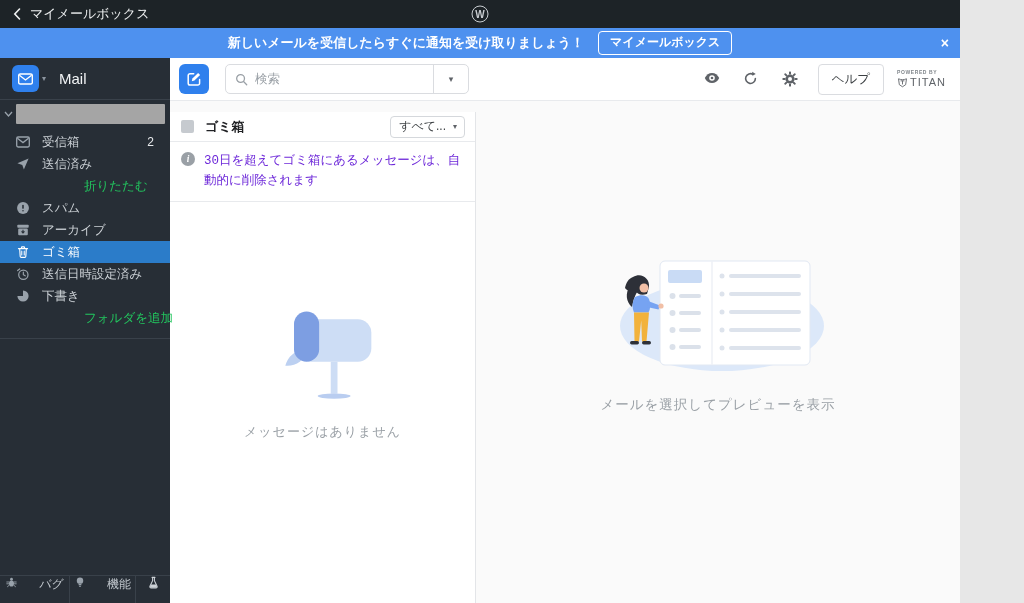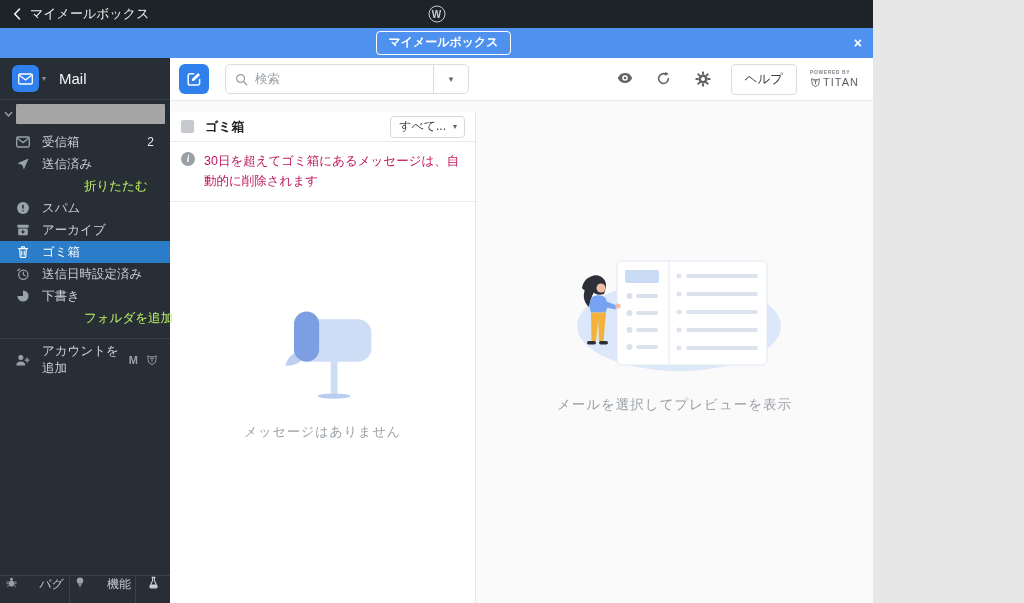--- a/index.html
+++ b/index.html
@@ -1,18 +1,18 @@
 <!DOCTYPE html>
 <html><head>
 <meta charset="utf-8">
 <style>
   * { margin:0; padding:0; box-sizing:border-box; }
   html,body { background:#e7e7e7; }
   .app {
-    width:873px; height:603px; position:relative; overflow:hidden;
+    width:960px; height:603px; position:relative; overflow:hidden;
     font-family:"Liberation Sans","DejaVu Sans",sans-serif;
     background:#fafafa; user-select:none;
   }
   
   .topbar { height:28px; background:#1d2327; display:flex; align-items:center; position:relative; color:#fff; }
   .back-btn { display:flex; align-items:center; gap:9px; margin-left:13px; font-size:13px; color:#eef0f1; cursor:pointer; }
   .wp-logo { position:absolute; left:50%; top:50%; transform:translate(-50%,-50%);
     width:17px; height:17px; border:1.4px solid #c9cdd1; border-radius:50%;
     display:flex; align-items:center; justify-content:center;
     font-size:10px; font-weight:bold; color:#c9cdd1; }
@@ -31,21 +31,21 @@
   .mail-name { font-size:15px; color:#f2f4f6; margin-left:13px; }
   .account-row { height:27px; display:flex; align-items:center; padding:0 5px 0 4px; cursor:pointer; flex:none; }
   .acct-blob { flex:1; height:20px; background:#a5a5a5; margin-left:3px; border-radius:1px; }
   .folders { margin-top:4px; flex:none; }
   .srow { height:22px; display:flex; align-items:center; padding:0 16px 0 15px; font-size:12.5px; cursor:pointer; color:#cdd2d7; }
   .srow .sicon { width:15px; height:15px; display:flex; align-items:center; justify-content:center; color:#99a2ab; flex:none; }
   .srow .slabel { margin-left:12px; white-space:nowrap; }
   .srow .scount { margin-left:auto; font-size:12px; color:#e8eaec; }
   .srow.sel { background:#2b7cc9; color:#fff; }
   .srow.sel .sicon { color:#fff; }
-  .srow.muted, .srow.muted .sicon { color:#bef264;padding-left:36px; }
+  .srow.muted, .srow.muted .sicon { color:#22c55e;padding-left:36px; }
   .side-div { height:1px; background:#39414a; margin:9px 0; flex:none; }
   .acct-add { height:24px; display:flex; align-items:center; padding:0 12px 0 15px; font-size:12.5px; cursor:pointer; }
   .acct-add .sicon { width:15px; height:15px; color:#99a2ab; display:flex; align-items:center; justify-content:center; }
   .acct-add .slabel { margin-left:12px; }
   .acct-icons { margin-left:auto; display:flex; align-items:center; gap:8px; color:#99a2ab; }
   .m-icon { font-size:11px; font-weight:bold; line-height:1; }
   .side-footer { position:absolute; left:0; right:0; bottom:0; height:28px; border-top:1px solid #39414a; display:flex; align-items:stretch; }
   .foot-cell { display:flex; align-items:flex-start; justify-content:center; gap:21px; font-size:12px; color:#c3c9cf; border-right:1px solid #39414a; cursor:pointer; }
   .foot-cell.bug { width:70px; }
   .foot-cell.feature { width:66px; }
@@ -69,21 +69,21 @@
   
   .content { flex:1; display:flex; min-height:0; }
   .list-pane { width:306px; background:#fff; border-right:1px solid #e3e5e8; display:flex; flex-direction:column; flex:none; }
   .list-header { height:30px; border-bottom:1px solid #e8eaed; display:flex; align-items:center; padding:0 10px 0 11px; flex:none; }
   .hdr-check { width:13px; height:13px; background:#c6cacf; border-radius:2px; cursor:pointer; flex:none; }
   .hdr-title { font-size:13px; font-weight:bold; color:#202124; margin-left:11px; }
   .filter-dd { margin-left:auto; border:1px solid #d5d8dc; border-radius:4px; height:22px; padding:0 7px 0 8px; display:flex; align-items:center; gap:7px; font-size:12px; color:#3c4043; cursor:pointer; background:#fff; }
   .filter-dd .caret { font-size:8px; color:#5f6368; }
   .info-row { padding:9px 12px 10px 11px; border-bottom:1px solid #e8eaed; display:flex; gap:9px; flex:none; }
   .info-ic { width:14px; height:14px; border-radius:50%; background:#9aa0a6; color:#fff; font-size:9.5px; font-weight:bold; display:flex; align-items:center; justify-content:center; flex:none; margin-top:1px; font-family:"Liberation Serif",serif; font-style:italic; }
-  .info-text { font-size:12.5px; color:#be185d; line-height:1.6; }
+  .info-text { font-size:12.5px; color:#6d28d9; line-height:1.6;font-family:Liberation Mono, monospace; }
   .list-empty { flex:1; display:flex; flex-direction:column; align-items:center; justify-content:center; padding-bottom:55px; }
   .list-empty-text { margin-top:20px; font-size:13px; color:#9aa0a6; letter-spacing:1px; }
   .preview-pane { flex:1; background:#fafafa; display:flex; flex-direction:column; align-items:center; justify-content:center; padding-bottom:45px; }
   .preview-empty-text { margin-top:14px; font-size:13.5px; color:#9aa0a6; letter-spacing:1px; }
   svg { display:block; }
 </style>
 </head>
 <body>
 
 <div class="app">
@@ -96,20 +96,21 @@
           </svg>
       </span>
       <span>マイメールボックス</span>
     </div>
     <div class="wp-logo">
       <span>W</span>
     </div>
   </div>
 
   <div class="banner">
+    <span class="banner-msg">新しいメールを受信したらすぐに通知を受け取りましょう！</span>
     <button class="banner-btn">マイメールボックス</button>
     <span class="banner-close">×</span>
   </div>
 
   <div class="body">
 
     <div class="sidebar">
       <div class="side-head">
         <div class="mail-logo">
           <span>
@@ -212,39 +213,20 @@
                 <circle cx="8" cy="8" r="6.8" fill="currentColor"></circle>
                 <path d="M8 4.8v6.4M4.8 8h6.4" stroke="#272e36" stroke-width="1.5"></path>
               </svg>
           </span>
           <span class="slabel">フォルダを追加</span>
         </div>
       </div>
 
       <div class="side-div"></div>
 
-      <div class="acct-add">
-        <span class="sicon">
-          <svg width="15" height="15" viewBox="0 0 16 16">
-              <circle cx="6.2" cy="4.8" r="2.7" fill="currentColor"></circle>
-              <path d="M1.4 13.4c0-2.7 2.1-4.3 4.8-4.3s4.8 1.6 4.8 4.3z" fill="currentColor"></path>
-              <path d="M12.9 5.4v4.2M10.8 7.5H15" stroke="currentColor" stroke-width="1.4" stroke-linecap="round"></path>
-            </svg>
-        </span>
-        <span class="slabel">アカウントを追加</span>
-        <span class="acct-icons">
-          <span class="m-icon">M</span>
-          <span>
-            <svg width="12" height="12" viewBox="0 0 16 16">
-                <path d="M2.2 2.6c2 .9 3.9 1.3 5.8 1.3s3.8-.4 5.8-1.3l-1.2 8.6L8 14.2l-4.6-3z" fill="none" stroke="currentColor" stroke-width="1.2"></path>
-                <path d="M5.2 5.6h5.6M8 5.6v5.2" stroke="currentColor" stroke-width="1.2"></path>
-              </svg>
-          </span>
-        </span>
-      </div>
 
       <div class="side-footer">
         <div class="foot-cell bug">
           <span>
             <svg width="13" height="13" viewBox="0 0 16 16">
                 <ellipse cx="8" cy="9.2" rx="3.1" ry="3.8" fill="currentColor"></ellipse>
                 <circle cx="8" cy="4" r="1.7" fill="currentColor"></circle>
                 <path d="M4.6 7.4H2.2M4.5 9.6H2.2M4.9 11.6l-1.8 1.5M11.4 7.4h2.4M11.5 9.6h2.3M11.1 11.6l1.8 1.5" stroke="currentColor" stroke-width="1.1" stroke-linecap="round"></path>
               </svg>
           </span>

